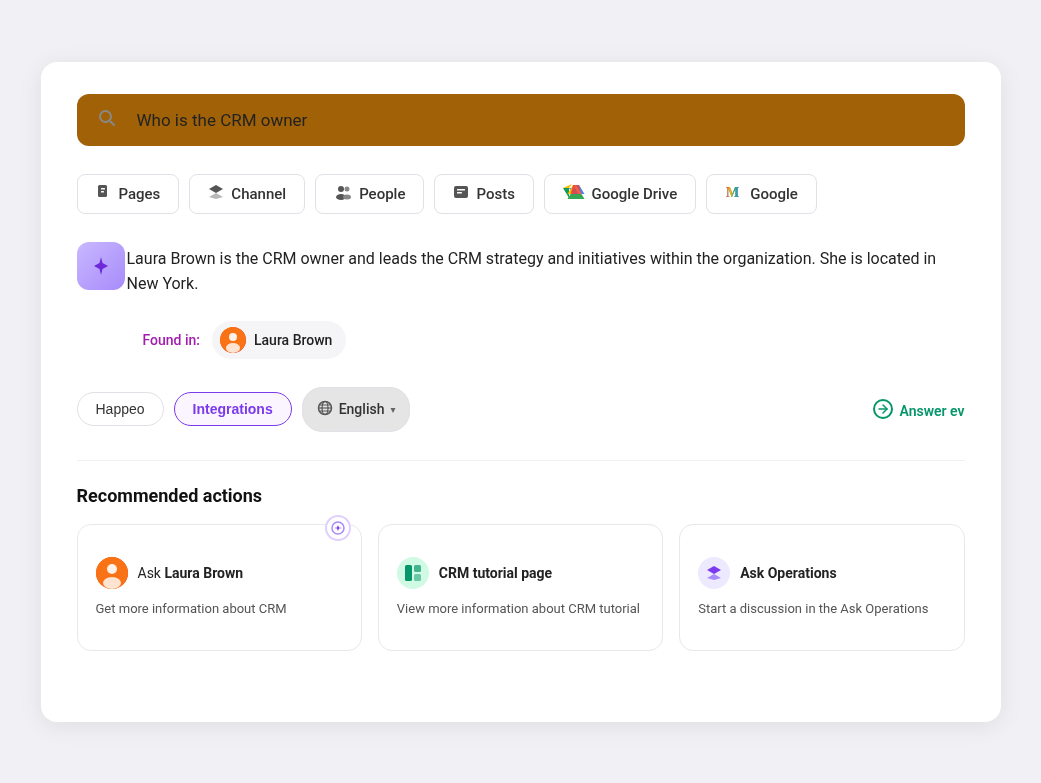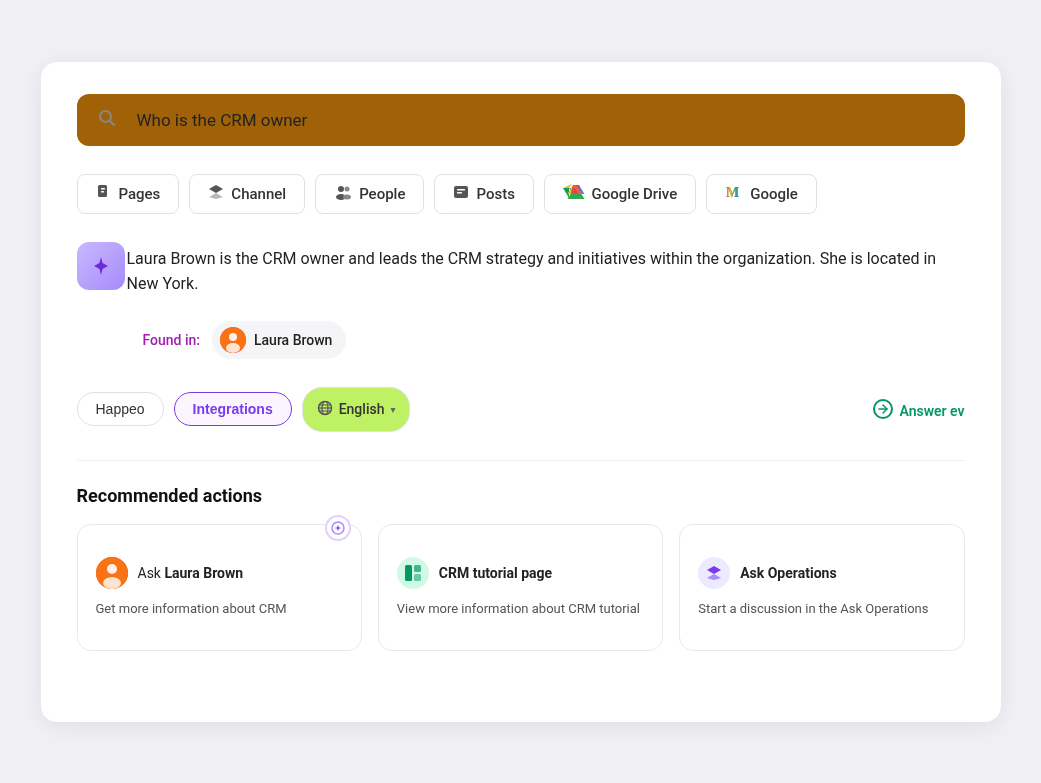--- a/index.html
+++ b/index.html
@@ -162,21 +162,21 @@
       background: #faf5ff;
       font-weight: 600;
     }
     .pill-lang {
       display: flex;
       align-items: center;
       gap: 6px;
       padding: 12px 14px;
       border-radius: 20px;
       border: 1.5px solid #e0e0e6;
-      background: #bef264;
+      background: #e5e5e5;
       font-size: 14px;
       color: #333;
       cursor: pointer;
       font-weight: 500;
     }
     .answer-ev-btn {
       margin-left: auto;
       display: flex;
       align-items: flex-end;
       gap: 6px;

